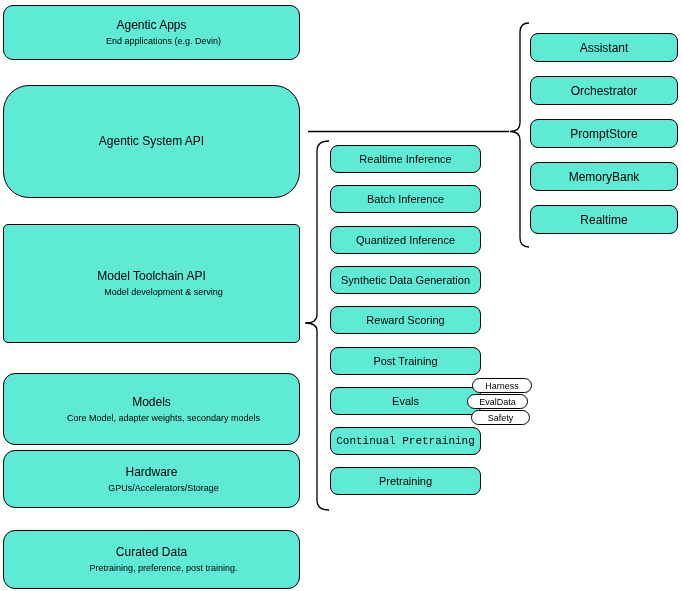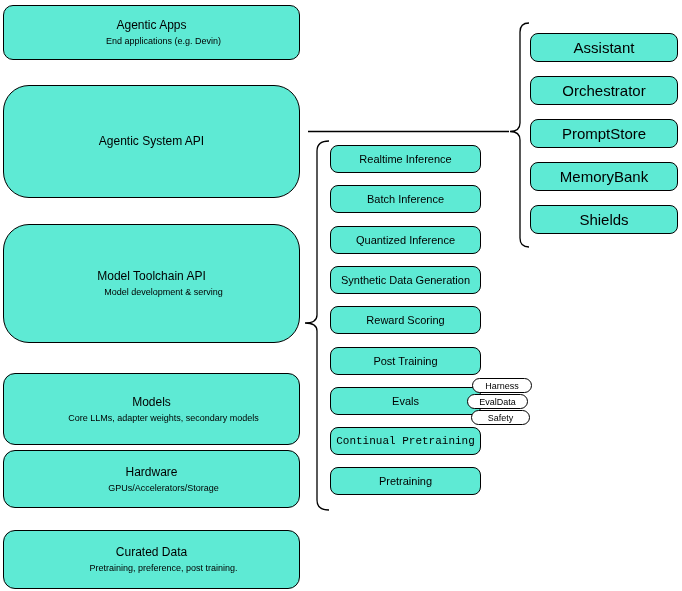--- a/index.html
+++ b/index.html
@@ -26,21 +26,21 @@
   .title{font-size:12px;line-height:15px;}
   .subtitle{font-size:9px;line-height:12px;margin-top:2px;padding-left:24px;}
   .mid{
     left:330px;width:151px;height:28px;
     border-radius:8px;
     font-size:11px;
   }
   .rgt{
     left:530px;width:148px;height:29px;
     border-radius:8px;
-    font-size:15px;
+    font-size:12px;
   }
   .pill{
     position:absolute;
     box-sizing:border-box;
     border:1.3px solid #000;
     background:#fff;
     border-radius:8px;
     display:flex;align-items:center;justify-content:center;
     font-size:9px;
     z-index:3;
@@ -61,28 +61,28 @@
 
   <div class="node big" style="top:5px;height:55px;border-radius:10px;">
     <div class="title">Agentic Apps</div>
     <div class="subtitle">End applications (e.g. Devin)</div>
   </div>
 
   <div class="node big" style="top:85px;height:113px;border-radius:26px;">
     <div class="title">Agentic System API</div>
   </div>
 
-  <div class="node big" style="top:224px;height:119px;border-radius:26px;">
+  <div class="node big" style="top:224px;height:119px;border-radius:5px;">
     <div class="title">Model Toolchain API</div>
     <div class="subtitle">Model development &amp; serving</div>
   </div>
 
   <div class="node big" style="top:373px;height:72px;border-radius:12px;">
     <div class="title">Models</div>
-    <div class="subtitle">Core LLMs, adapter weights, secondary models</div>
+    <div class="subtitle">Core Model, adapter weights, secondary models</div>
   </div>
 
   <div class="node big" style="top:450px;height:58px;border-radius:12px;">
     <div class="title">Hardware</div>
     <div class="subtitle">GPUs/Accelerators/Storage</div>
   </div>
 
   <div class="node big" style="top:530px;height:59px;border-radius:12px;">
     <div class="title">Curated Data</div>
     <div class="subtitle">Pretraining, preference, post training.</div>
@@ -132,16 +132,16 @@
   <div class="node rgt" style="top:76px;">
     <span>Orchestrator</span>
   </div>
   <div class="node rgt" style="top:119px;">
     <span>PromptStore</span>
   </div>
   <div class="node rgt" style="top:162px;">
     <span>MemoryBank</span>
   </div>
   <div class="node rgt" style="top:205px;">
-    <span>Shields</span>
+    <span>Realtime</span>
   </div>
 
 </div>
 
 </body></html>

